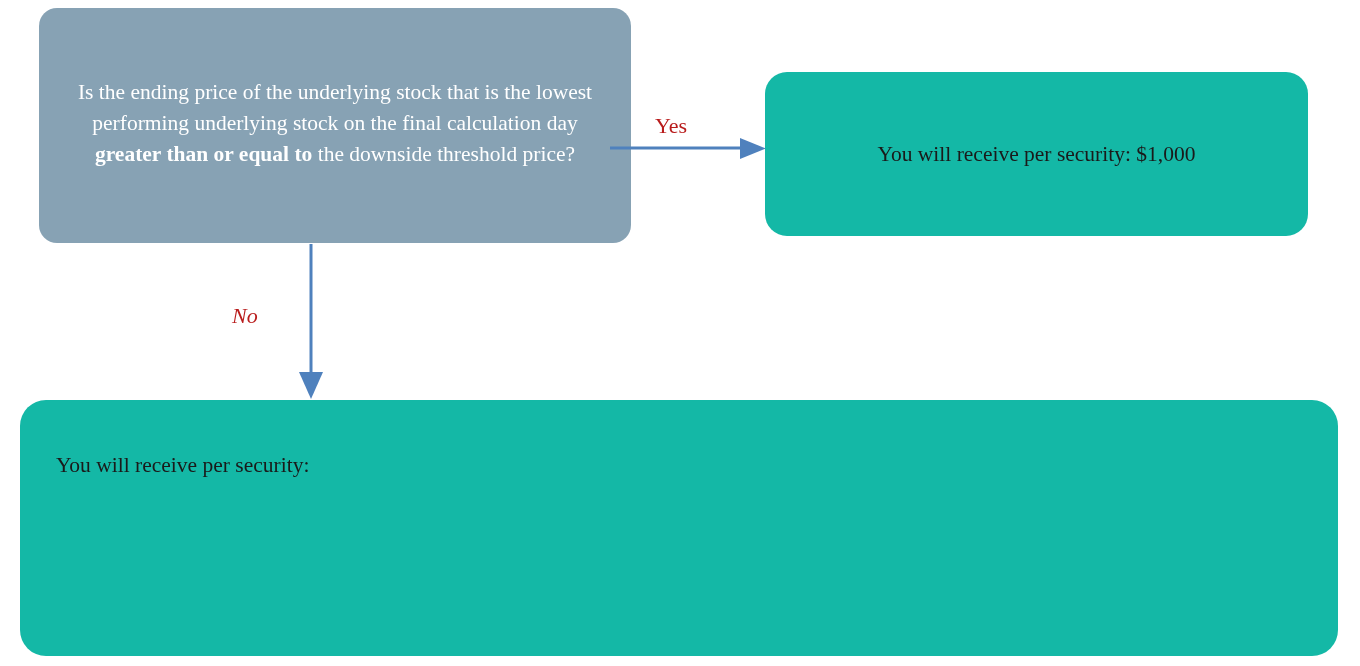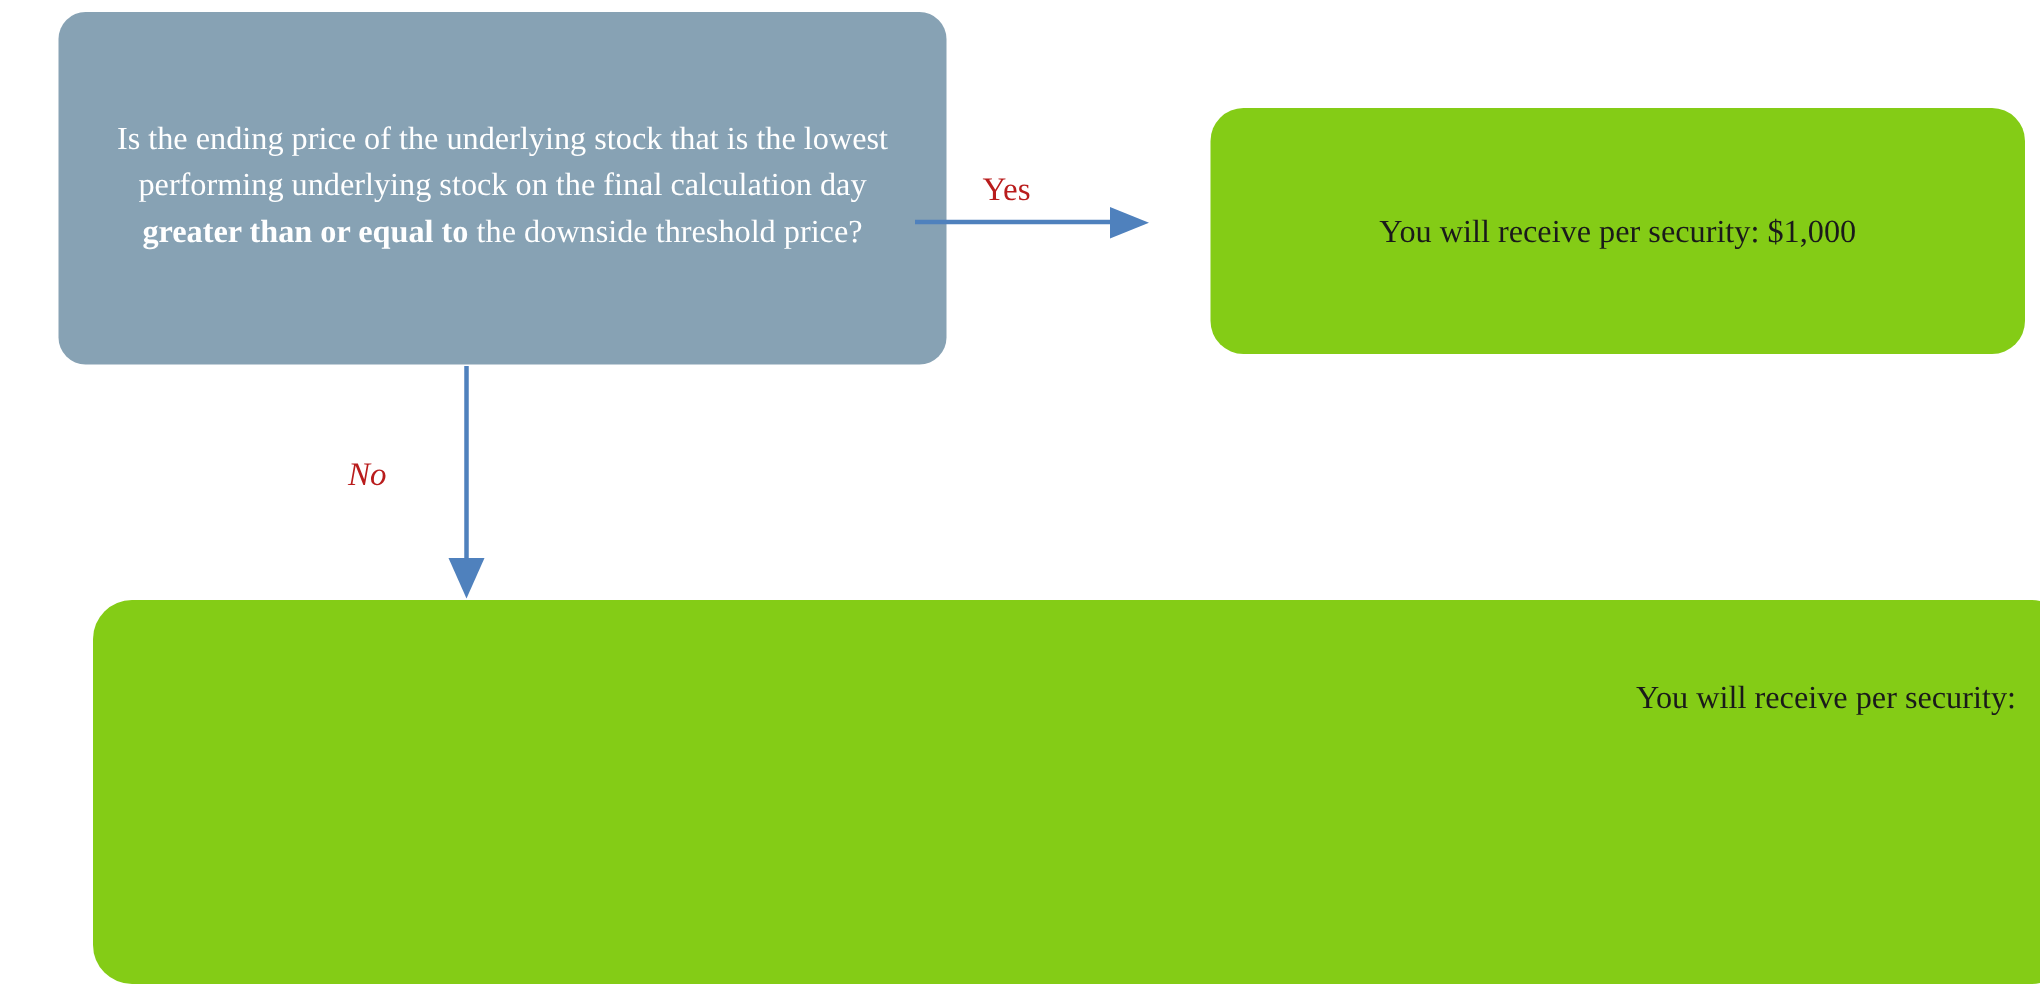--- a/index.html
+++ b/index.html
@@ -42,24 +42,23 @@
     text-align: center;
     width: 100%;
   }
   .decision-text b {
     font-weight: bold;
   }
 
   
   .outcome-node {
     position: absolute;
-    background: #84cc16;
+    background: #14b8a6;
     border-radius: 22px;
     box-sizing: border-box;
-    margin-left: 42px;
   }
   #outcome-yes {
     left: 765px;
     top: 72px;
     width: 543px;
     height: 164px;
     display: flex;
     align-items: center;
     justify-content: center;
     padding: 0 28px;
@@ -75,21 +74,21 @@
     top: 400px;
     width: 1318px;
     height: 256px;
     border-radius: 26px;
     padding: 42px 36px 0 36px;
   }
   #outcome-no .outcome-line {
     color: #1a1a1a;
     font-size: 21.5px;
     line-height: 46px;
-    text-align: right;
+    text-align: left;
     white-space: nowrap;
   }
 
   
   .connector-svg {
     position: absolute;
     left: 0;
     top: 0;
     width: 1360px;
     height: 666px;

